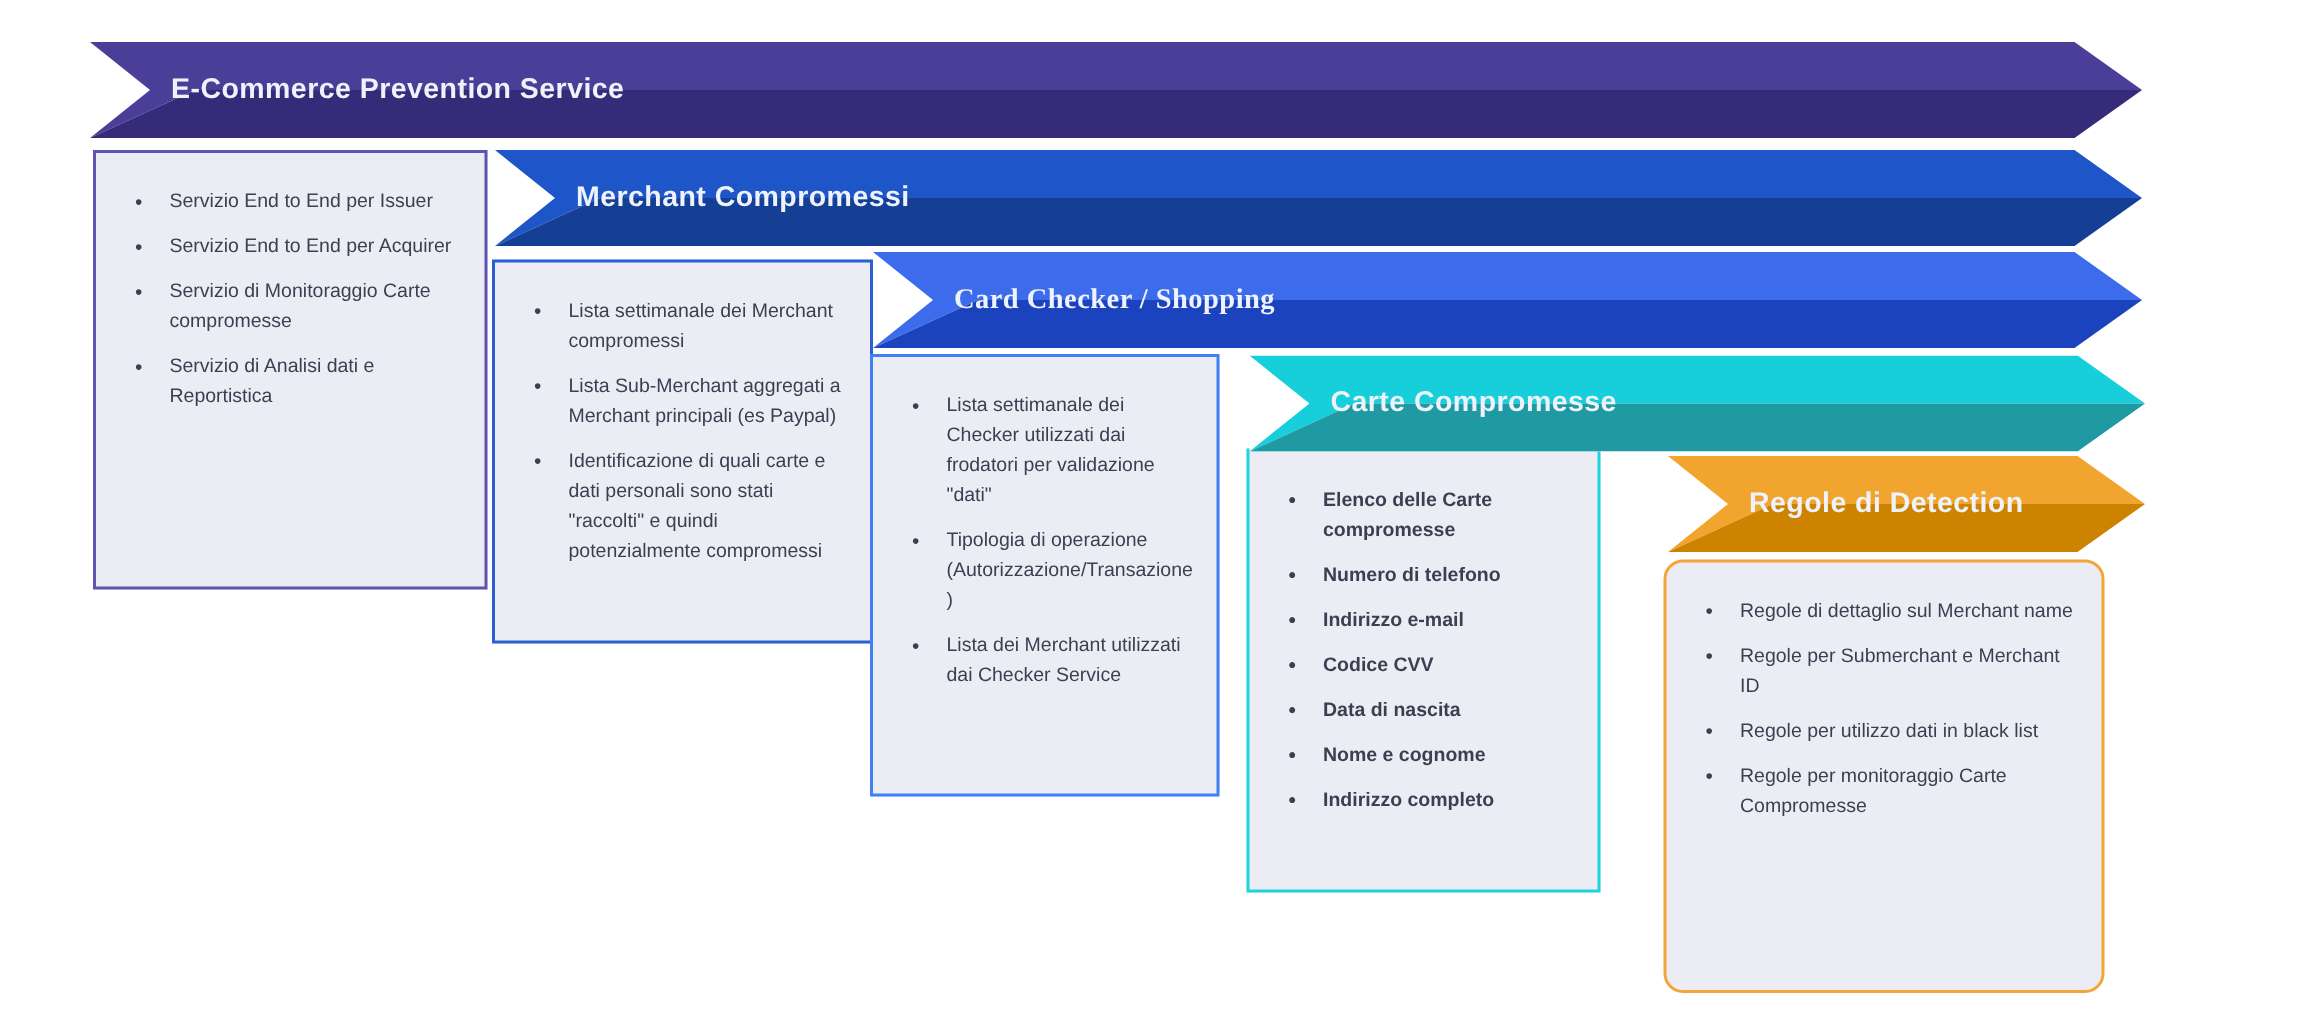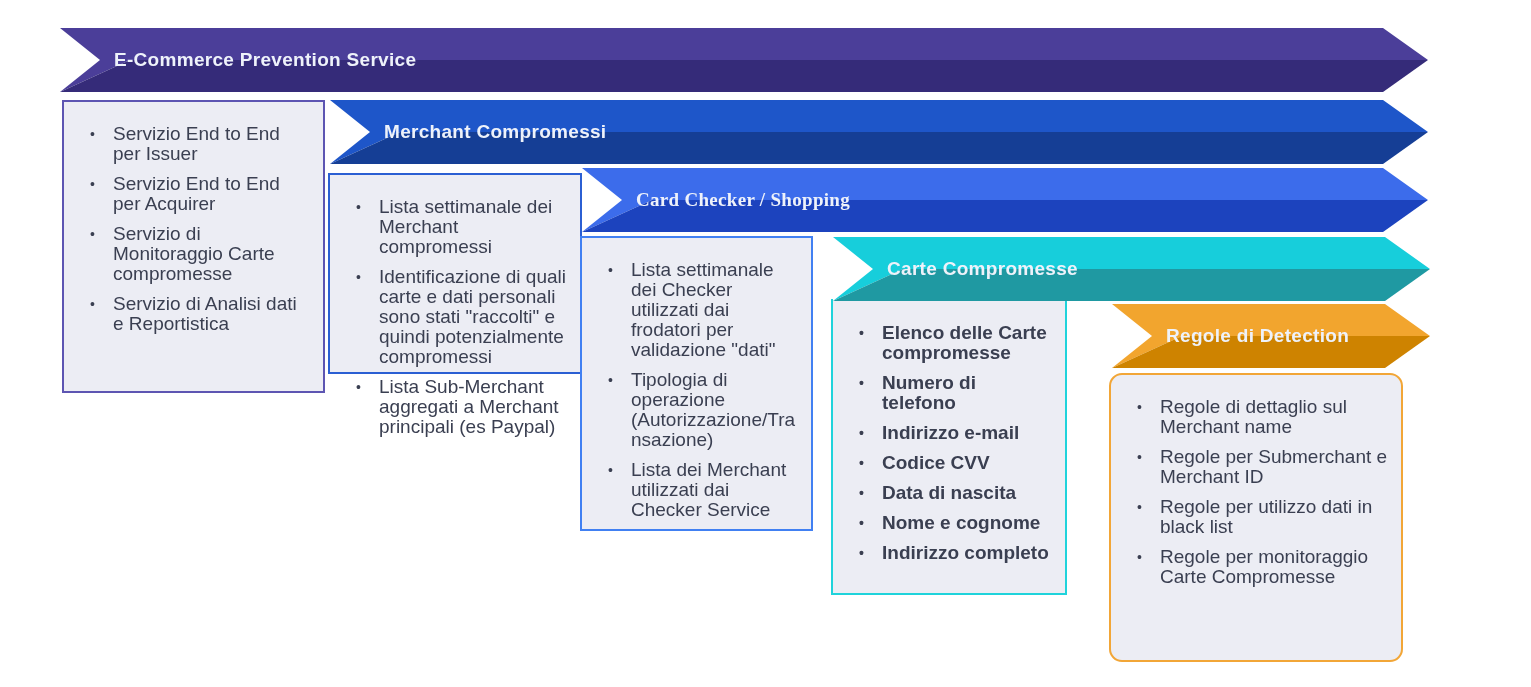--- a/index.html
+++ b/index.html
@@ -20,21 +20,21 @@
   }
   .panel ul{
     margin:0;
     padding:22px 12px 10px 24px;
     list-style:none;
   }
   .panel li{
     position:relative;
     padding-left:25px;
     margin:0 0 10px 0;
-    font-size:19px;
+    font-size:13px;
     line-height:20px;
     color:var(--text,#3A3F51);
     word-break:break-word;
   }
   .panel li::before{
     content:"•";
     position:absolute;
     left:2px;top:0;
     font-size:14px;
     color:var(--text,#3A3F51);
@@ -58,21 +58,21 @@
     white-space:nowrap;
   }
   
   .lv0 .banner{left:60px;  top:28px;  width:1368px;height:64px;}
   .lv1 .banner{left:330px; top:100px; width:1098px;height:64px;}
   .lv2 .banner{left:582px; top:168px; width:846px; height:64px;font-family:Liberation Serif, serif;}
   .lv3 .banner{left:833px; top:237px; width:597px; height:64px;}
   .lv4 .banner{left:1112px;top:304px; width:318px; height:64px;}
 
   .lv0 .panel{left:62px;  top:100px;width:263px;height:293px;}
-  .lv1 .panel{left:328px; top:173px;width:254px;height:201px;}
+  .lv1 .panel{left:328px; top:173px;width:254px;height:256px;}
   .lv2 .panel{left:580px; top:236px;width:233px;height:295px;}
   .lv3 .panel{left:831px; top:299px;width:236px;height:296px;font-weight:bold;}
   .lv4 .panel{left:1109px;top:373px;width:294px;height:289px;border-radius:13px;}
 </style>
 </head>
 <body>
 
 <div class="canvas">
 
   <div class="lv0" style="--c-top: #4B3E99; --c-bottom: #352B79; --c-border: #5D55B2; --box-bg: #ECEDF4; --text: #3A3F51;">
@@ -90,22 +90,22 @@
         <path style="fill:var(--c-bottom)" d="M70 32 L1368 32 L1323 64 L0 64 Z"></path>
       </svg>
       <span class="title">E-Commerce Prevention Service</span>
     </div>
   </div>
 
   <div class="lv1" style="--c-top: #1E56C9; --c-bottom: #153E95; --c-border: #2B5FD3; --box-bg: #ECEDF4; --text: #3A3F51;">
     <div class="panel">
       <ul>
           <li>Lista settimanale dei Merchant compromessi</li>
+          <li>Lista Sub-Merchant aggregati a Merchant principali (es Paypal)</li>
           <li>Identificazione di quali carte e dati personali sono stati "raccolti" e quindi potenzialmente compromessi</li>
-          <li>Lista Sub-Merchant aggregati a Merchant principali (es Paypal)</li>
         </ul>
     </div>
     <div class="banner">
       <svg width="1098" height="64" viewBox="0 0 1098 64" preserveAspectRatio="none">
         <path style="fill:var(--c-top)" d="M0 0 L1053 0 L1098 32 L70 32 L0 64 L40 32 Z"></path>
         <path style="fill:var(--c-bottom)" d="M70 32 L1098 32 L1053 64 L0 64 Z"></path>
       </svg>
       <span class="title">Merchant Compromessi</span>
     </div>
   </div>

